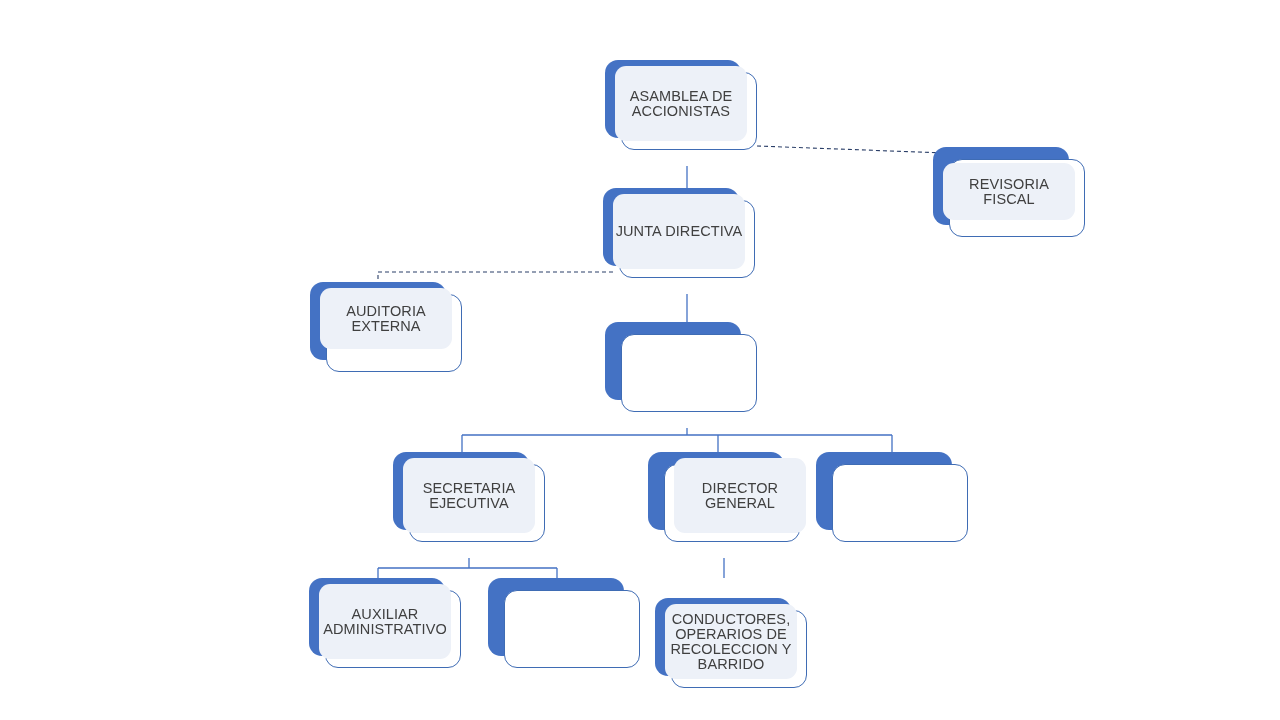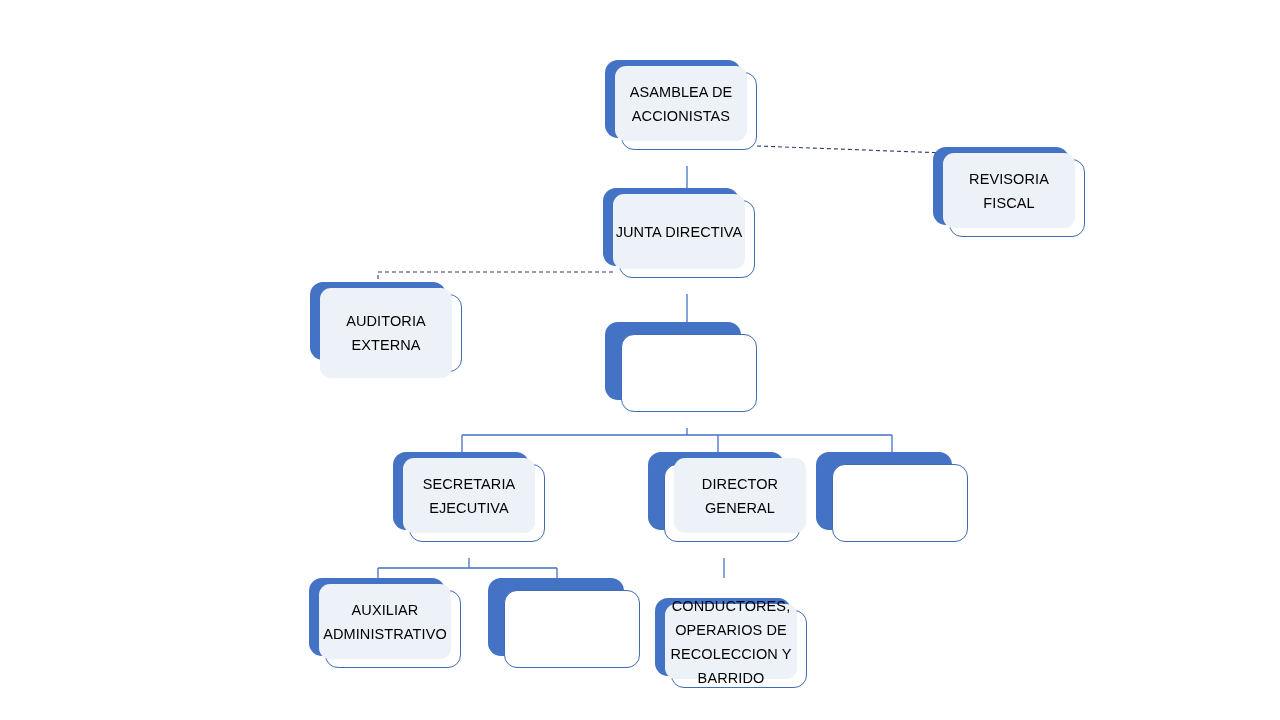--- a/index.html
+++ b/index.html
@@ -64,23 +64,23 @@
     position: absolute;
     border-radius: 11px;
     background: #EDF1F8;
     box-sizing: border-box;
     display: flex;
     align-items: center;
     justify-content: center;
   }
 
   .node .label {
-    color: #000000;
+    color: #404040;
     font-size: 14.5px;
-    line-height: 24px;
+    line-height: 15px;
     text-align: center;
     white-space: pre-line;
     letter-spacing: 0.1px;
   }
 </style>
 </head>
 <body>
 
 <div id="chart-canvas">
 
@@ -111,37 +111,37 @@
     <div class="outline-front" style="left:16px; top:12px; width:136px; height:78px;"></div>
     <div class="face" style="left:10px; top:6px; width:132px; height:75px;">
       <span class="label">ASAMBLEA DE
 ACCIONISTAS</span>
     </div>
   </div>
 
   <div class="node" style="left:933px; top:147px; width:152px; height:88px;">
     <div class="shadow-back" style="width:136px; height:78px;"></div>
     <div class="outline-front" style="left:16px; top:12px; width:136px; height:78px;"></div>
-    <div class="face" style="left:10px; top:6px; width:132px; height:75px;justify-content:flex-end;">
+    <div class="face" style="left:10px; top:16px; width:132px; height:57px;justify-content:flex-end;">
       <span class="label">REVISORIA FISCAL</span>
     </div>
   </div>
 
   <div class="node" style="left:603px; top:188px; width:152px; height:88px;">
     <div class="shadow-back" style="width:136px; height:78px;"></div>
     <div class="outline-front" style="left:16px; top:12px; width:136px; height:78px;"></div>
     <div class="face" style="left:10px; top:6px; width:132px; height:75px;">
       <span class="label">JUNTA DIRECTIVA</span>
     </div>
   </div>
 
   <div class="node" style="left:310px; top:282px; width:152px; height:88px;">
     <div class="shadow-back" style="width:136px; height:78px;"></div>
     <div class="outline-front" style="left:16px; top:12px; width:136px; height:78px;"></div>
-    <div class="face" style="left:10px; top:6px; width:132px; height:90px;">
+    <div class="face" style="left:10px; top:6px; width:132px; height:61px;">
       <span class="label">AUDITORIA
 EXTERNA</span>
     </div>
   </div>
 
   <div class="node" style="left:605px; top:322px; width:152px; height:88px;">
     <div class="shadow-back" style="width:136px; height:78px;"></div>
     <div class="outline-front" style="left:16px; top:12px; width:136px; height:78px;"></div>
   </div>
 

